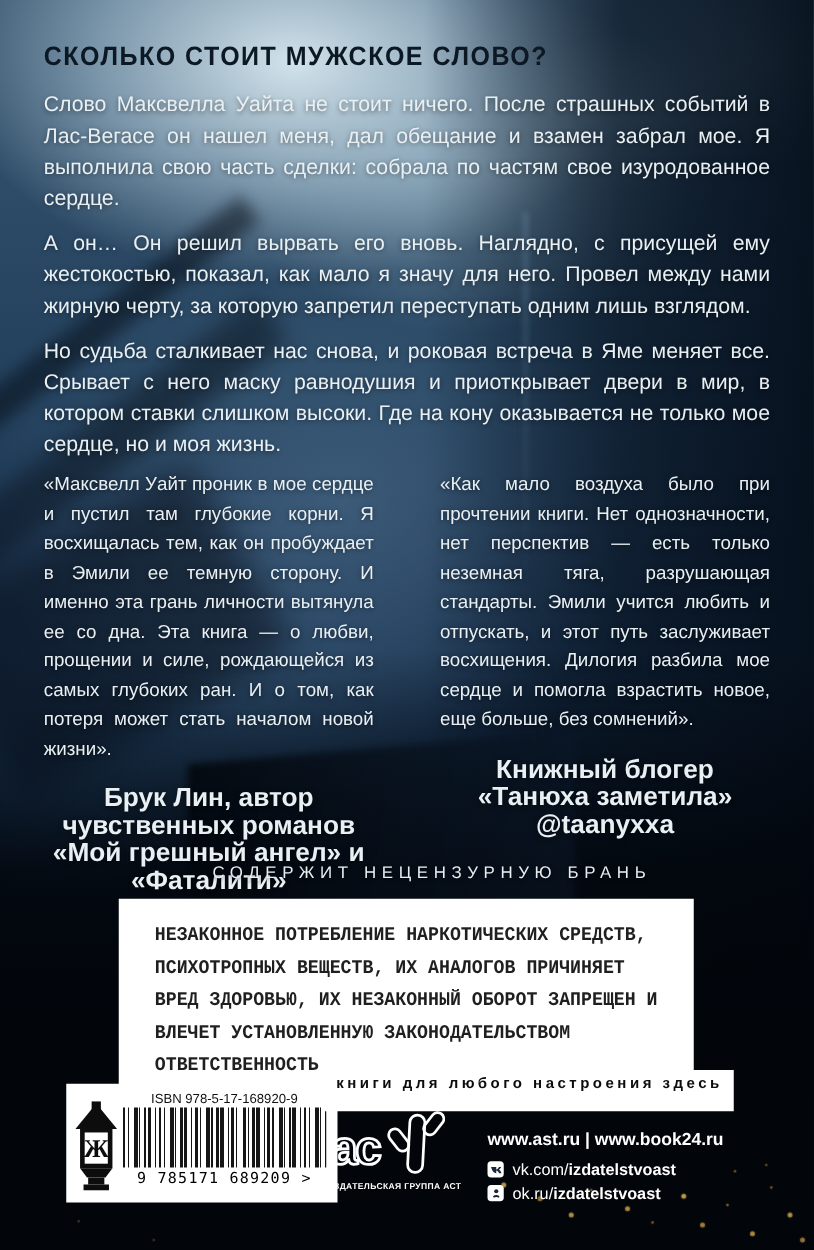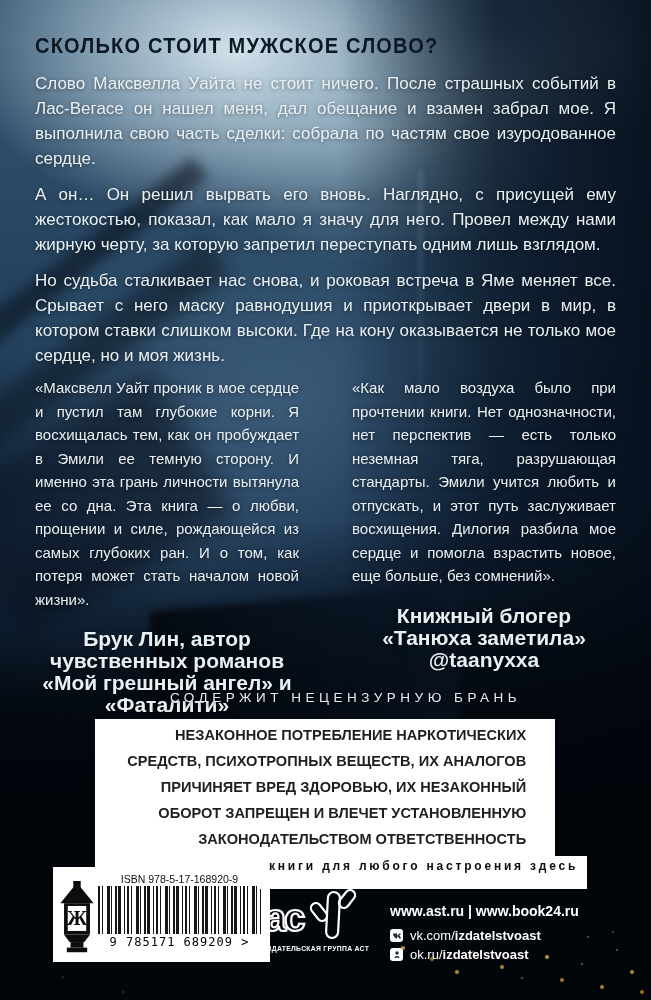--- a/index.html
+++ b/index.html
@@ -42,21 +42,21 @@
     text-align:justify;text-shadow:0 1px 4px rgba(0,0,0,0.45);}
   .paras p{margin:0 0 11px 0;}
   .reviews{position:absolute;left:35px;right:35px;top:376px;display:flex;gap:53px;color:#e9f0f4;
     text-shadow:0 1px 4px rgba(0,0,0,0.5);}
   .review{flex:1;display:flex;flex-direction:column;}
   .quote{font-size:15px;line-height:23.5px;text-align:justify;margin:0;}
   .attr{margin-top:17px;font-weight:bold;font-size:21px;line-height:22px;text-align:center;}
   .notice{position:absolute;left:0;right:0;top:690px;text-align:center;color:#e8edf2;
     font-size:13.5px;letter-spacing:4.5px;text-shadow:0 1px 3px rgba(0,0,0,0.6);margin-left:40px;}
   .warning{position:absolute;left:95px;right:96px;top:719px;background:#ffffff;
-    padding:3px 16px 15px;box-sizing:border-box;text-align:right;}
+    padding:16px 16px 15px;box-sizing:border-box;text-align:left;font-family:Liberation Mono, monospace;}
   .warning span{display:block;color:#1f1f1f;font-weight:bold;font-size:15.5px;line-height:26px;
     transform:scaleX(0.94);transform-origin:center;}
   
   .barcode-box{position:absolute;left:53px;top:867px;width:217px;height:95px;background:#fff;z-index:3;
     display:flex;align-items:flex-start;padding:3px 7px 3px 5px;box-sizing:border-box;}
   .lantern{margin-top:11px;flex:0 0 auto;}
   .bc-col{flex:1;display:flex;flex-direction:column;min-width:0;}
   .isbn{font-size:10.5px;color:#111;text-align:center;margin:3px 0 1px;white-space:nowrap;}
   .bars{height:48px;margin:0 2px;
     background:repeating-linear-gradient(90deg,

